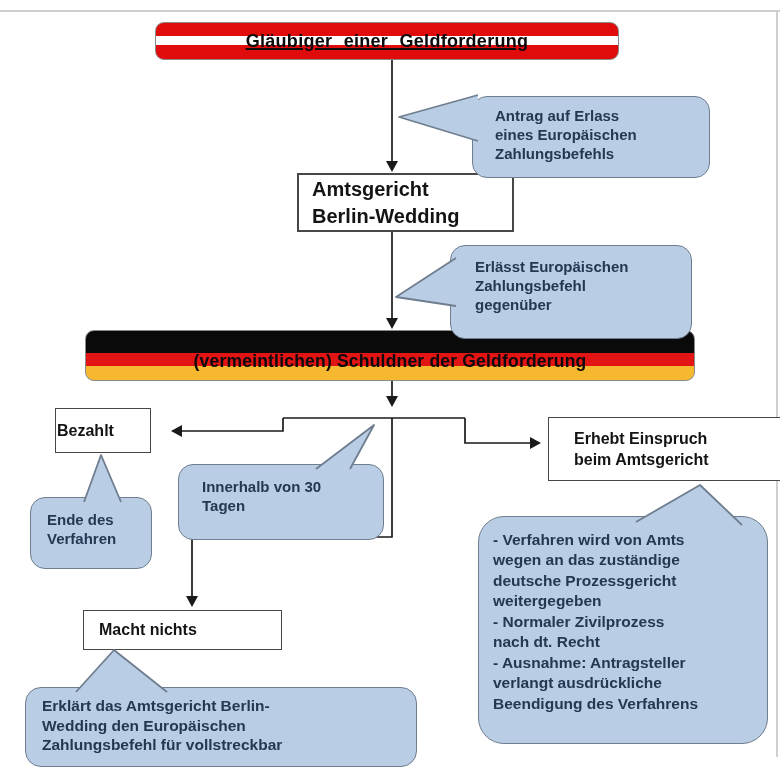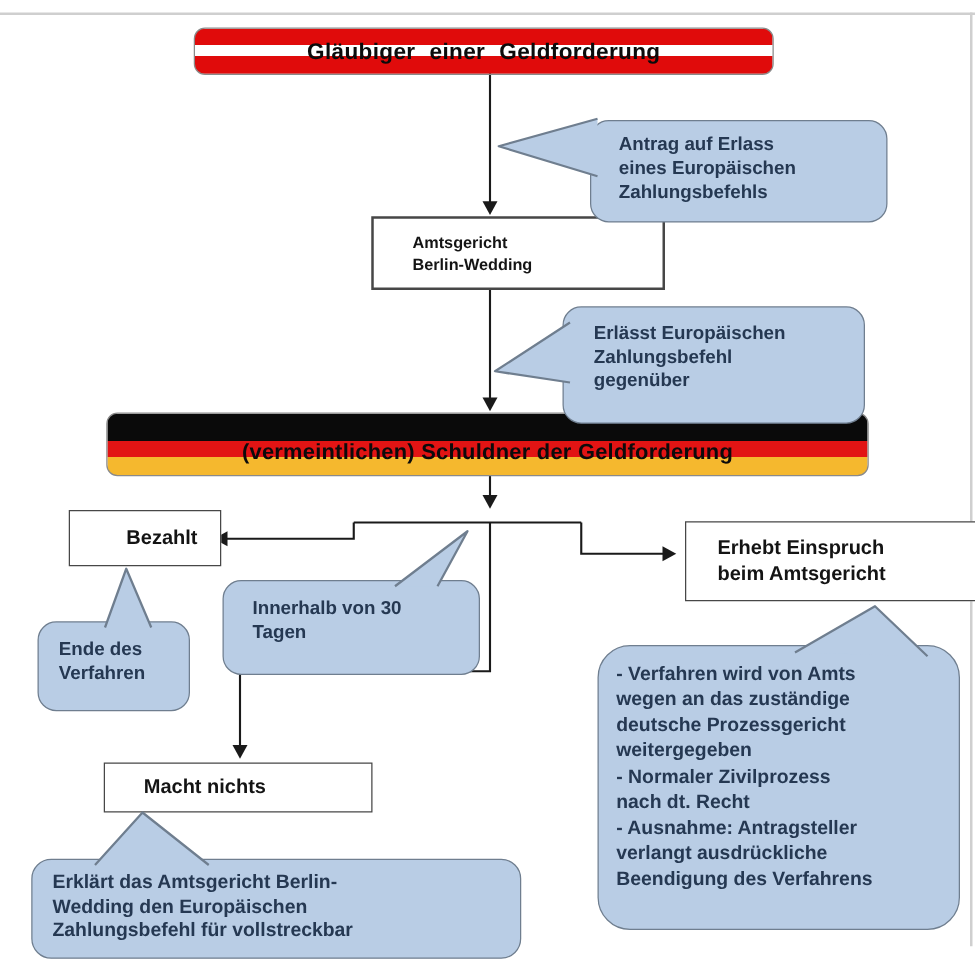--- a/index.html
+++ b/index.html
@@ -17,38 +17,38 @@
   
   .banner{
     position:absolute;display:flex;align-items:center;justify-content:center;
     border-radius:9px;border:1px solid #8a8a8a;z-index:2;
     font-weight:bold;color:#0b0b0b;text-align:center;
   }
   #creditor-banner{
     left:155px;top:22px;width:462px;height:36px;font-size:18px;
     background:linear-gradient(to bottom,var(--flag_red) 0%,var(--flag_red) 36%,#ffffff 36%,#ffffff 60%,var(--flag_red) 60%,var(--flag_red) 100%);
   }
-  #creditor-banner .banner-text{text-decoration-thickness:2px;word-spacing:6px;letter-spacing:.3px;text-align:center;}
+  #creditor-banner .banner-text{text-decoration:underline;text-decoration-thickness:2px;word-spacing:6px;letter-spacing:.3px;text-align:center;}
   #debtor-banner{
     left:85px;top:330px;width:608px;height:49px;font-size:17.5px;
     background:linear-gradient(to bottom,var(--de_black) 0%,var(--de_black) 44%,var(--de_red) 44%,var(--de_red) 71%,var(--de_gold) 71%,var(--de_gold) 100%);
     align-items:flex-start;
   }
   #debtor-banner .banner-text{margin-top:20px;letter-spacing:.2px;}
 
   
   .pbox{
     position:absolute;background:#fff;border:2px solid #474747;z-index:2;
     font-weight:bold;color:#141414;display:flex;flex-direction:column;justify-content:center;
     line-height:1.32;white-space:pre-line;
   }
-  #court-box{left:297px;top:173px;width:200px;height:55px;font-size:13px;padding-left:31px;}
-  #paid-box{left:55px;top:408px;width:93px;height:43px;font-size:16px;padding-left:27px;border-width:1.5px;text-align:center;}
+  #court-box{left:297px;top:173px;width:200px;height:55px;font-size:20px;padding-left:13px;}
+  #paid-box{left:55px;top:408px;width:93px;height:43px;font-size:16px;padding-left:1px;border-width:1.5px;}
   #objection-box{left:548px;top:417px;width:214px;height:62px;font-size:16px;padding-left:25px;border-width:1.5px;}
-  #nothing-box{left:83px;top:610px;width:182px;height:38px;font-size:16px;padding-left:31px;border-width:1.5px;}
+  #nothing-box{left:83px;top:610px;width:182px;height:38px;font-size:16px;padding-left:15px;border-width:1.5px;}
 
   
   .bubble{
     position:absolute;z-index:2;background:var(--bubble_fill);
     border:1.8px solid var(--bubble_border);border-radius:15px;
     font-weight:bold;color:var(--bubble_text);white-space:pre-line;line-height:1.27;
     box-sizing:border-box;
   }
   #application-bubble{left:472px;top:96px;width:238px;height:82px;font-size:15px;padding:9px 8px 8px 22px;}
   #issue-bubble{left:450px;top:245px;width:242px;height:94px;font-size:15px;padding:11px 8px 8px 24px;}

